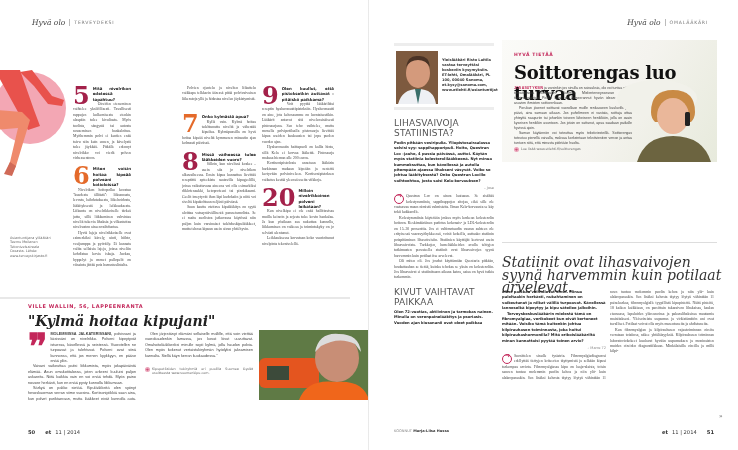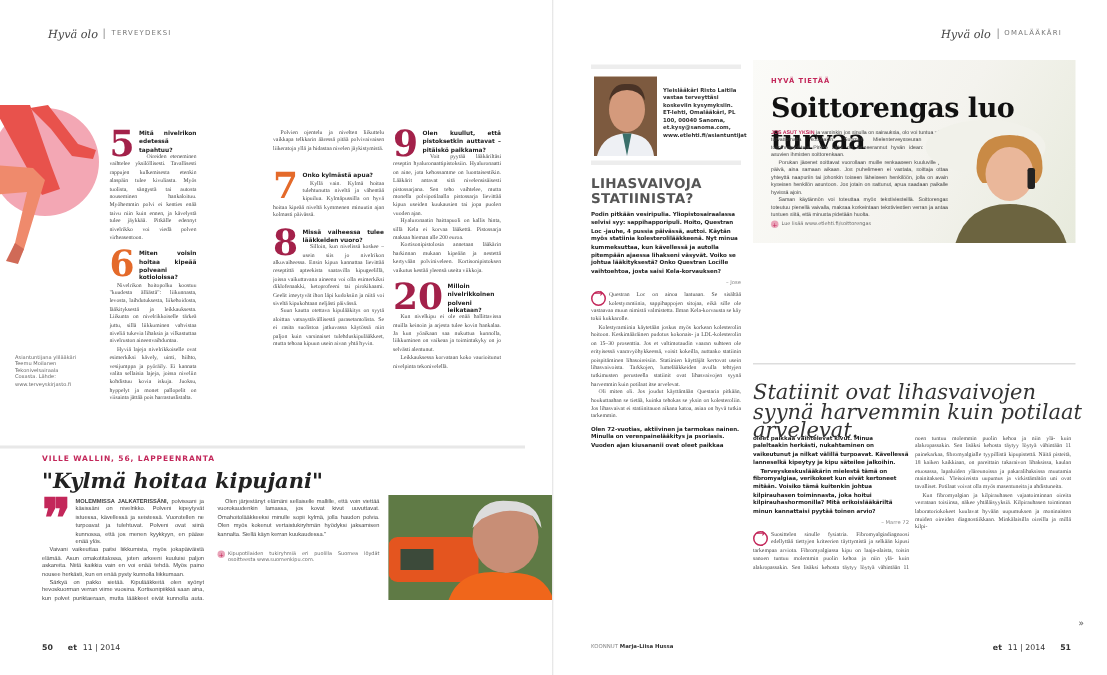--- a/index.html
+++ b/index.html
@@ -29,21 +29,21 @@
   .quote-mark { float: left; font-family: "DejaVu Serif", serif; font-weight: bold; font-size: 36px; line-height: 28px; color: #c3275a; margin-right: 3px; }
   .photo-man { position: absolute; left: 259px; top: 330px; width: 110px; height: 70px; overflow: hidden; background: #4e6a3a; }
   .folio { position: absolute; top: 429px; font-family: "DejaVu Sans", sans-serif; font-size: 5.2px; color: #333; display: flex; gap: 4px; align-items: center; }
   .folio b { font-weight: bold; }
   .small-note { font-family: "DejaVu Sans", sans-serif; font-size: 3.3px; line-height: 4.3px; color: #666; display: flex; gap: 2px; }
   .plus-icon { display: inline-block; width: 5px; height: 5px; border-radius: 50%; background: #e9a3b8; color: #c3275a; font-size: 4px; line-height: 5px; text-align: center; flex: none; }
   
   .bio { position: absolute; left: 25px; top: 43px; width: 100px; height: 67px; background: #fff; border-top: 3px solid #ededed; border-bottom: 3px solid #ededed; }
   .bio .portrait { position: absolute; left: 2px; top: 5px; width: 42px; height: 53px; background: linear-gradient(#9a7a5c, #c59a7b 40%, #d9b49a 60%, #e6e8ee 85%); overflow: hidden; }
   .bio .bio-text { position: absolute; left: 48px; top: 12px; width: 52px; font-family: "DejaVu Sans", sans-serif; font-weight: bold; font-size: 3.6px; line-height: 5px; color: #333; }
-  .sec-title { font-family: "DejaVu Sans", sans-serif; font-size: 9px; line-height: 10px; color: #555; letter-spacing: 0.2px; font-weight: bold; }
+  .sec-title { font-family: "DejaVu Sans", sans-serif; font-size: 9px; line-height: 10px; color: #555; letter-spacing: 0.2px; }
   .sans-bold { font-family: "DejaVu Sans", sans-serif; font-weight: bold; font-size: 3.7px; line-height: 5.4px; color: #222; }
   .sign { text-align: right; font-family: "DejaVu Sans", sans-serif; font-size: 3.5px; color: #888; margin: 2px 0 4px; }
   .arrow-icon { float: left; width: 10px; height: 10px; border: 1.3px solid #c3275a; border-radius: 50%; margin-right: 2px; position: relative; }
   .arrow-icon::after { content: "→"; position: absolute; left: 0; top: -2px; width: 100%; text-align: center; color: #c3275a; font-size: 8px; font-family: "DejaVu Sans", sans-serif; }
   .box { position: absolute; left: 133px; top: 40px; width: 215px; height: 122px; background: linear-gradient(120deg, #fbfbf8 0%, #f4f3ee 55%, #e7eadc 100%); overflow: hidden; }
   .box-title { position: absolute; left: 12px; top: 22px; font-family: "DejaVu Serif", serif; font-weight: bold; font-size: 18px; color: #111; letter-spacing: -0.3px; }
   .woman { position: absolute; right: 0; top: 38px; width: 100px; height: 84px; }
   .pull { position: absolute; left: 133px; top: 256px; width: 220px; font-family: "DejaVu Serif", serif; font-style: italic; font-size: 14px; line-height: 12.5px; color: #333; }
   .subtle-line { position: absolute; left: 133px; top: 242px; width: 215px; height: 1px; background: #ddd; }
   .credit { position: absolute; left: 25px; top: 429px; font-family: "DejaVu Sans", sans-serif; font-size: 3.6px; color: #888; }
@@ -178,20 +178,21 @@
   <div class="col" style="left:25px; top:118px; width:100px;">
     <div class="sec-title">LIHASVAIVOJA STATIINISTA?</div>
     <div class="sans-bold" style="margin-top:3px">Podin pitkään vesiripulia. Yliopistosairaalassa selvisi syy: sappihapporipuli. Hoito, Questran Loc -jauhe, 4 pussia päivässä, auttoi. Käytän myös statiinia kolesterolilääkkeenä. Nyt minua kummeksuttaa, kun kävellessä ja autolla pitempään ajaessa lihakseni väsyvät. Voiko se johtua lääkityksestä? Onko Questran Locille vaihtoehtoa, josta saisi Kela-korvauksen?</div>
     <div class="sign">– Jose</div>
     <div class="txt">
       <span class="arrow-icon"></span>
       <p style="text-indent:0">Questran Loc on ainoa laatuaan. Se sisältää kolestyramiinia, sappihappojen sitojaa, eikä sille ole vastaavaa muun nimistä valmistetta. Ilman Kela-korvausta se käy tokii kukkarolle.</p>
       <p>Kolestyramiinia käytetään joskus myös korkean kolesterolin hoitoon. Keskimääräinen pudotus kokonais- ja LDL-kolesterolin on 15–30 prosenttia. Jos et valtimotaudin vaaran suhteen ole erityisessä vaaravyöhykkeessä, voisit kokeilla, auttaako statiinin poispitäminen lihasoireisiin. Statiinien käyttäjät kertovat usein lihasvaivoista. Tarkkojen, lumelääkkeiden avulla tehtyjen tutkimusten perusteella statiinit ovat lihasvaivojen syynä harvemmin kuin potilaat itse arvelevat.</p>
       <p>Oli miten oli. Jos joudut käyttämään Questaria pitkään, houkuttaahan se tietää, kuinka tehokas se yksin on kolesteroliin. Jos lihasvaivat ei statiinitauon aikana katoa, asiaa on hyvä tutkia tarkemmin.</p>
     </div>
+    <div class="sec-title" style="margin-top:6px">KIVUT VAIHTAVAT PAIKKAA</div>
     <div class="sans-bold" style="margin-top:3px; height:16px; overflow:hidden">Olen 72-vuotias, aktiivinen ja tarmokas nainen. Minulla on verenpainelääkitys ja psoriasis. Vuoden ajan kiusananii ovat oleet paikkaa vaihtelevat kivut. Minua paleltaakin herkästi, nukahtaminen on vaikeutunut ja nilkat välillä turpoavat. Kävellessä lanneselkä kipeytyy ja kipu säteilee jalkoihin.</div>
   </div>
 
   <div class="box">
     <div class="kicker" style="position:absolute; left:12px; top:12px; font-size:4.5px">HYVÄ TIETÄÄ</div>
     <div class="box-title">Soittorengas luo turvaa</div>
     <div class="txt" style="position:absolute; left:12px; top:46px; width:118px; font-family:'Liberation Sans',sans-serif; font-size:3.5px; line-height:5px;">
       <p style="text-indent:0"><b style="color:#c3275a">JOS ASUT YKSIN</b> <span>ja varsinkin jos sinulla on sairauksia, olo voi tuntua välillä turvattomalta kotonakin. Suomen Mielenterveysseuran entinen toiminnanjohtaja Pirkko Lahti on lanseerannut hyvän idean: yksinään asuvien ihmisten soittorenkaan.</span></p>
       <p>Porukan jäsenet soittavat vuorollaan muille renkaaseen kuuluville joka päivä, aina samaan aikaan. Jos puhelimeen ei vastata, soittaja ottaa yhteyttä naapuriin tai johonkin toiseen läheiseen henkilöön, jolla on avain kyseisen henkilön asuntoon. Jos jotain on sattunut, apua saadaan paikalle hyvissä ajoin.</p>
       <p>Saman käytännön voi toteuttaa myös tekstiviesteillä. Soittorengas toteutuu pienellä vaivalla, maksaa korkeintaan tekstiviestien verran ja antaa tuntuen siitä, että minusta pidetään huolta.</p>

